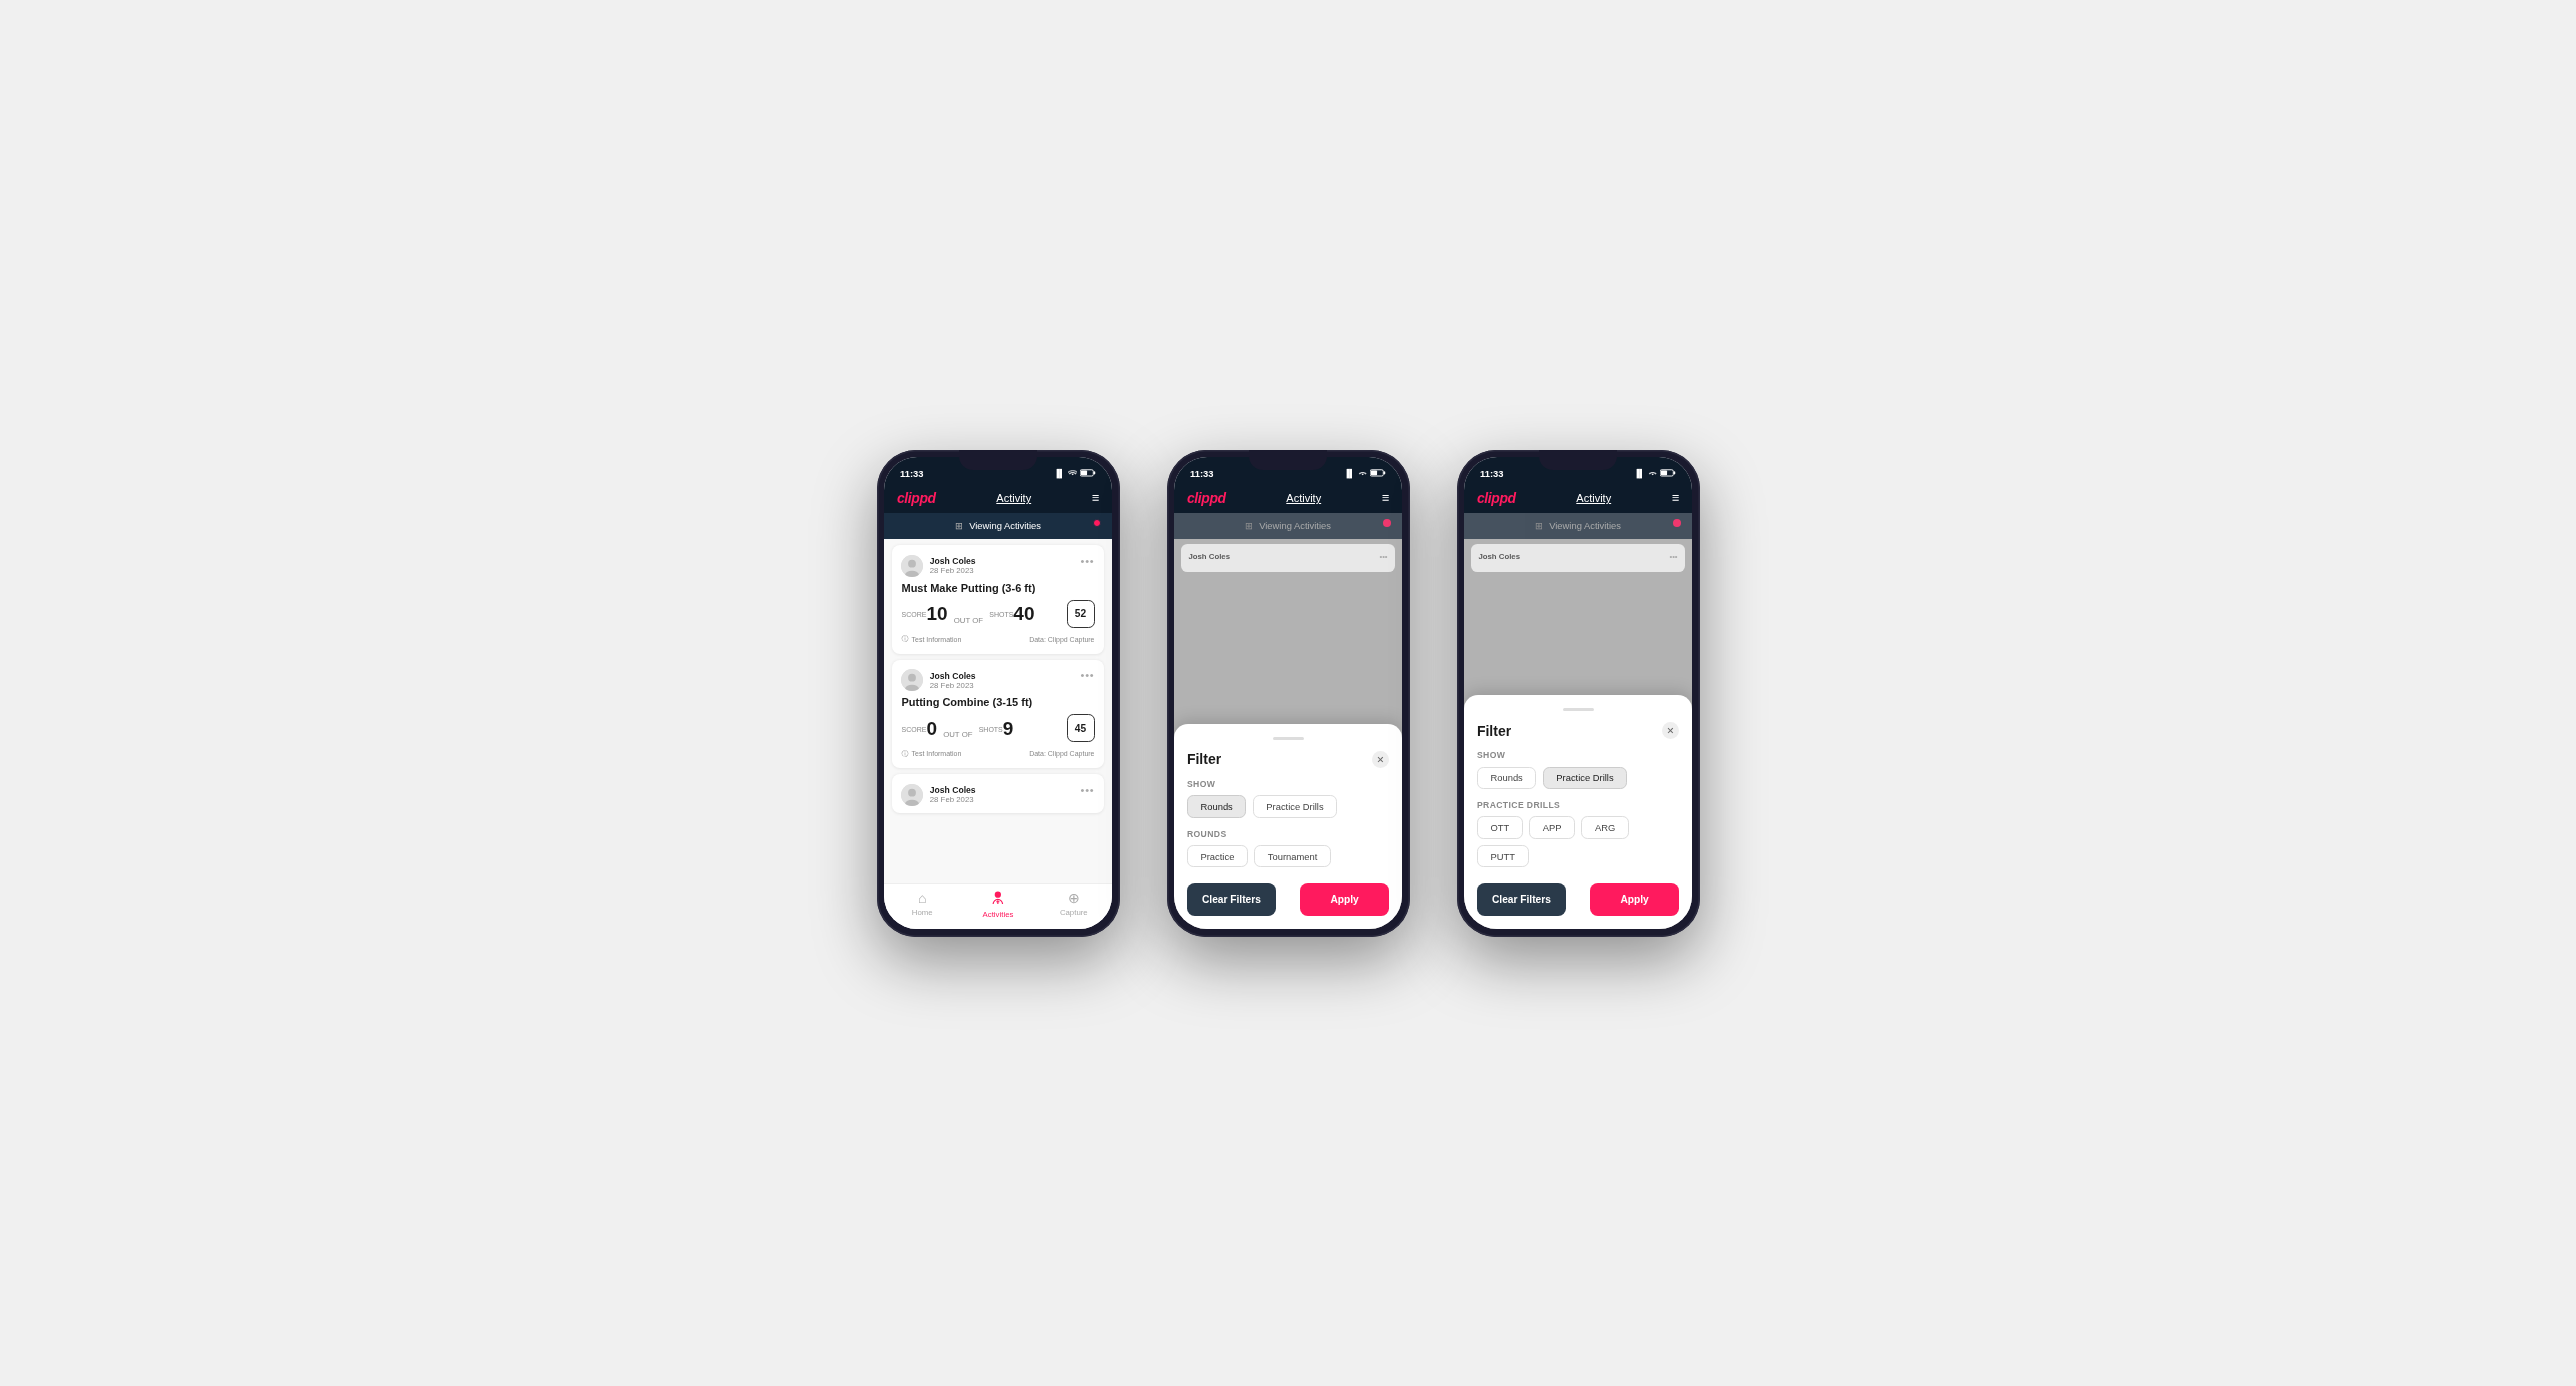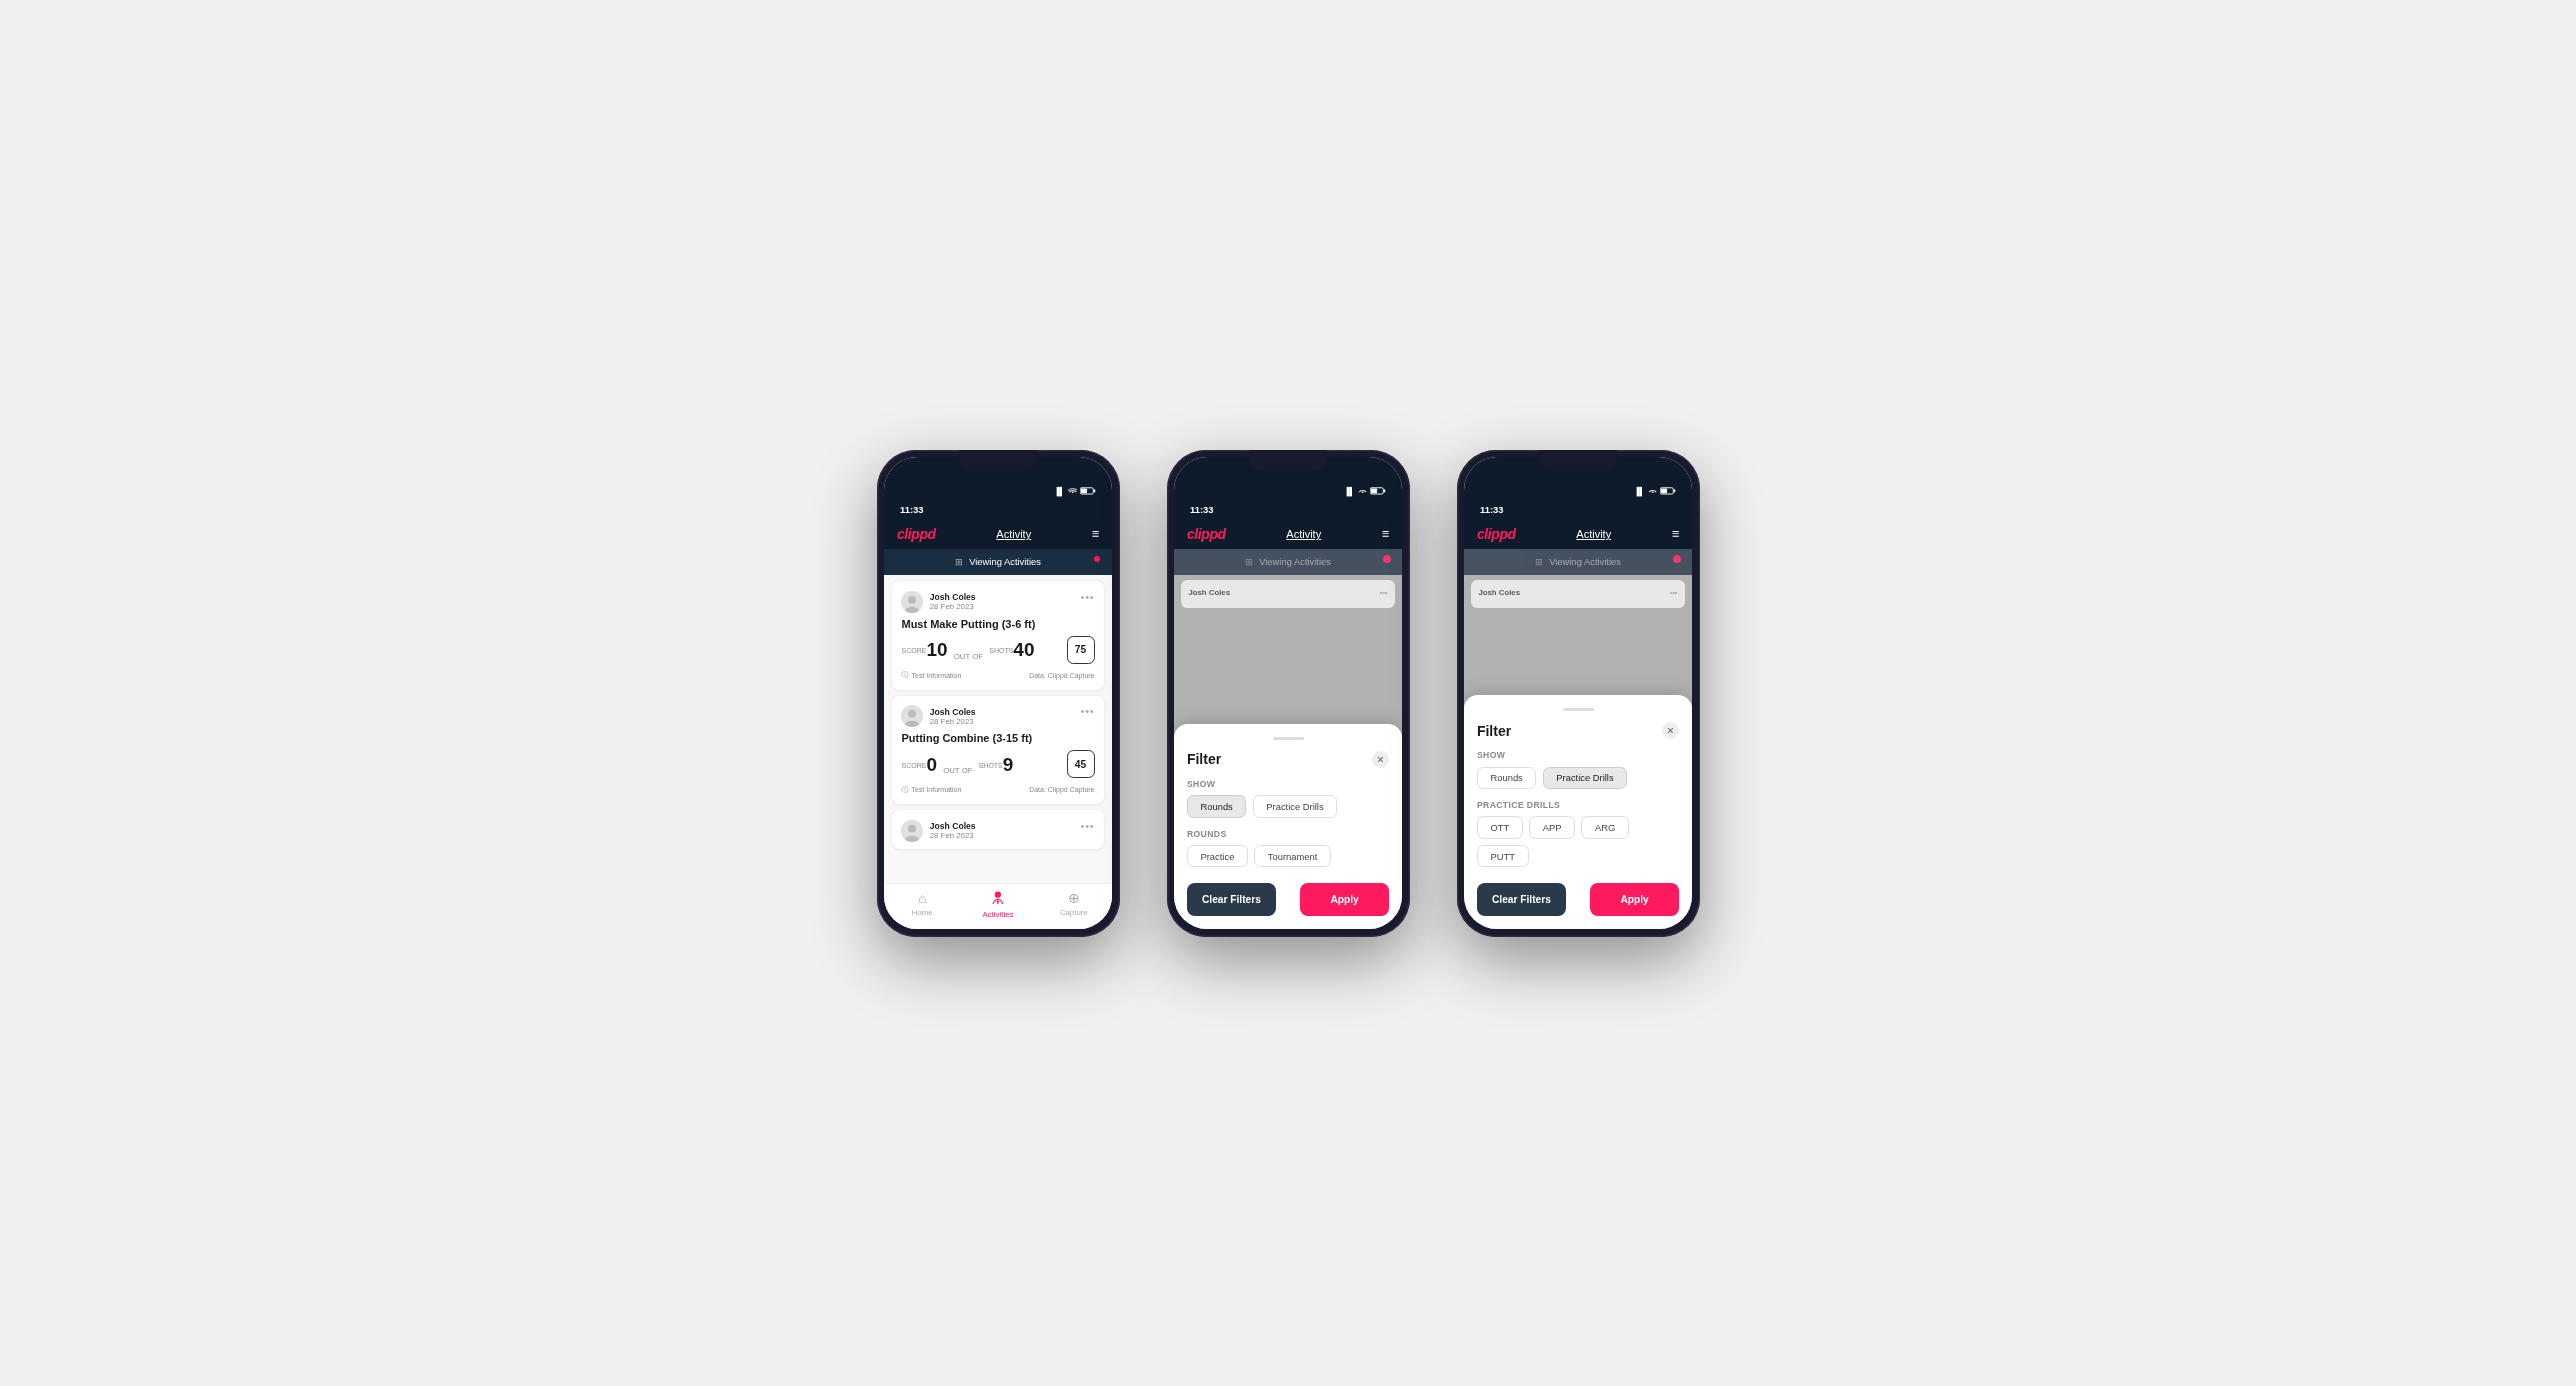--- a/index.html
+++ b/index.html
@@ -57,21 +57,21 @@
       color: #fff;
       display: flex;
       justify-content: space-between;
       align-items: center;
       padding: 9.4px 15.7px 4.7px;
       font-size: 8.6px;
       font-weight: 600;
       flex-shrink: 0;
       padding-top: 11px;
     }
-    .status-time { font-size: 9.4px; font-weight: 700; margin-top: 36px; }
+    .status-time { font-size: 9.4px; font-weight: 700; }
     .status-icons { display: flex; gap: 3.1px; align-items: center; font-size: 7.8px; }
 
     
     .nav-bar {
       background: #0d1b2a;
       display: flex;
       justify-content: space-between;
       align-items: center;
       padding: 6.3px 12.6px;
       flex-shrink: 0;
@@ -444,21 +444,21 @@
             <div class="stat-group">
               <span class="stat-label">Score</span>
               <span class="stat-value">10</span>
             </div>
             <span class="stat-out-of">OUT OF</span>
             <div class="stat-group">
               <span class="stat-label">Shots</span>
               <span class="stat-value">40</span>
             </div>
             <div class="shot-quality-badge">
-              <span>75</span>
+              <span>52</span>
             </div>
           </div>
           <div class="card-footer">
             <div class="test-info">
               <span>ⓘ</span>
               <span>Test Information</span>
             </div>
             <span class="data-source">Data: Clippd Capture</span>
           </div>
         </div>

